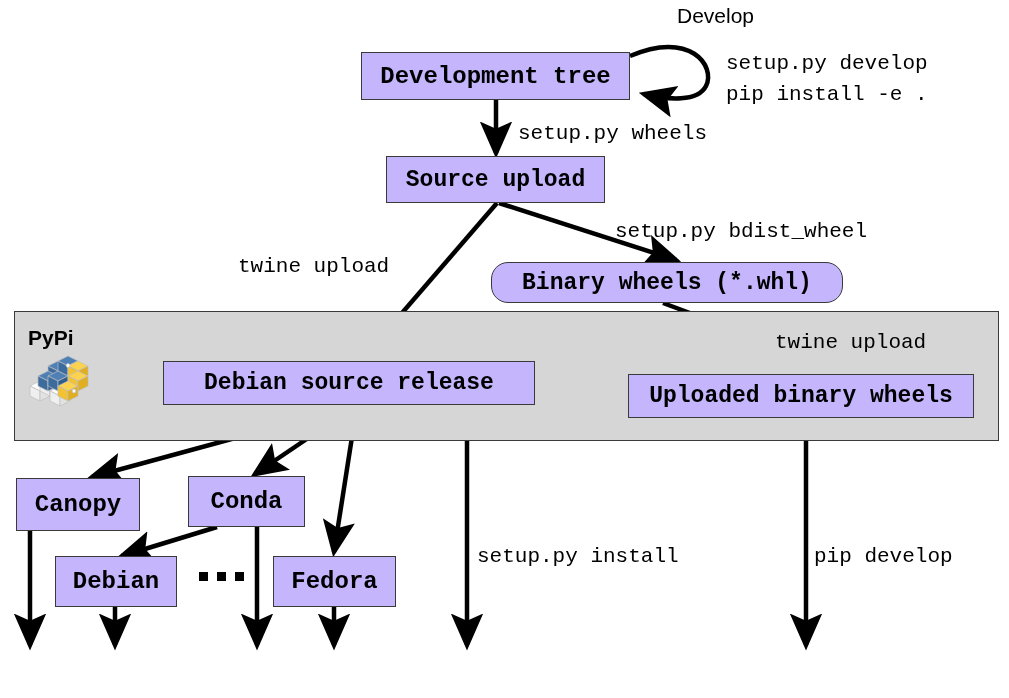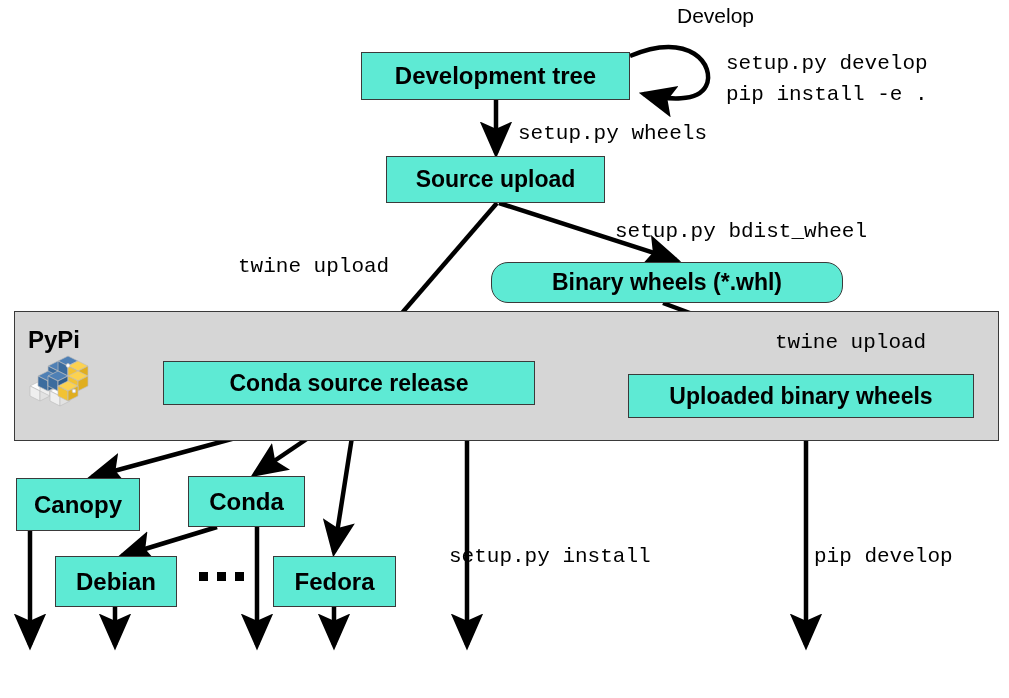--- a/index.html
+++ b/index.html
@@ -20,43 +20,43 @@
   .svg-layer {
     position: absolute;
     left: 0;
     top: 0;
     width: 1009px;
     height: 698px;
   }
   .node {
     position: absolute;
     box-sizing: border-box;
-    background: #5eead4;
+    background: #c4b5fd;
     border: 1.5px solid #3a3a3a;
     display: flex;
     align-items: center;
     justify-content: center;
     color: #000000;
     font-weight: bold;
-    font-family: Liberation Sans, sans-serif;
+    font-family: Liberation Mono, monospace;
     white-space: nowrap;
     z-index: 3;
   }
   .region {
     position: absolute;
     box-sizing: border-box;
     background: #d6d6d6;
     border: 1.5px solid #3a3a3a;
     z-index: 1;
   }
   .region-title {
     position: absolute;
     font-family: "Liberation Sans", sans-serif;
     font-weight: bold;
-    font-size: 24px;
+    font-size: 21px;
     color: #000000;
     z-index: 4;
   }
   .label-mono {
     position: absolute;
     font-family: "Liberation Mono", monospace;
     font-size: 21px;
     color: #000000;
     white-space: pre;
     z-index: 4;
@@ -183,21 +183,21 @@
 
     <line x1="334" y1="607" x2="334" y2="645" stroke="#000000" stroke-width="4.5" marker-end="url(#ah)"></line>
   </svg>
 
   <div class="node" style="left:361px; top:52px; width:269px; height:48px; font-size:24px;">Development  tree</div>
 
   <div class="node" style="left:386px; top:156px; width:219px; height:47px; font-size:23px;">Source upload</div>
 
   <div class="node" style="left:491px; top:262px; width:352px; height:41px; font-size:23px;border-radius:17px;">Binary wheels (*.whl)</div>
 
-  <div class="node" style="left:163px; top:361px; width:372px; height:44px; font-size:23px;">Conda source release</div>
+  <div class="node" style="left:163px; top:361px; width:372px; height:44px; font-size:23px;">Debian source release</div>
 
   <div class="node" style="left:628px; top:374px; width:346px; height:44px; font-size:23px;">Uploaded binary wheels</div>
 
   <div class="node" style="left:16px; top:478px; width:124px; height:53px; font-size:24px;">Canopy</div>
 
   <div class="node" style="left:188px; top:476px; width:117px; height:51px; font-size:24px;text-align:center;">Conda</div>
 
   <div class="node" style="left:55px; top:556px; width:122px; height:51px; font-size:24px;">Debian</div>
 
   <div class="node" style="left:273px; top:556px; width:123px; height:51px; font-size:24px;">Fedora</div>
@@ -216,17 +216,17 @@
   <div class="label-mono" style="left:726px; top:83px;">pip install -e .</div>
 
   <div class="label-mono" style="left:518px; top:122px;">setup.py wheels</div>
 
   <div class="label-mono" style="left:615px; top:220px;">setup.py bdist_wheel</div>
 
   <div class="label-mono" style="left:238px; top:255px;">twine upload</div>
 
   <div class="label-mono" style="left:775px; top:331px;">twine upload</div>
 
-  <div class="label-mono" style="left:449px; top:545px;">setup.py install</div>
+  <div class="label-mono" style="left:477px; top:545px;">setup.py install</div>
 
   <div class="label-mono" style="left:814px; top:545px;">pip develop</div>
 
 </div>
 
 </body></html>

